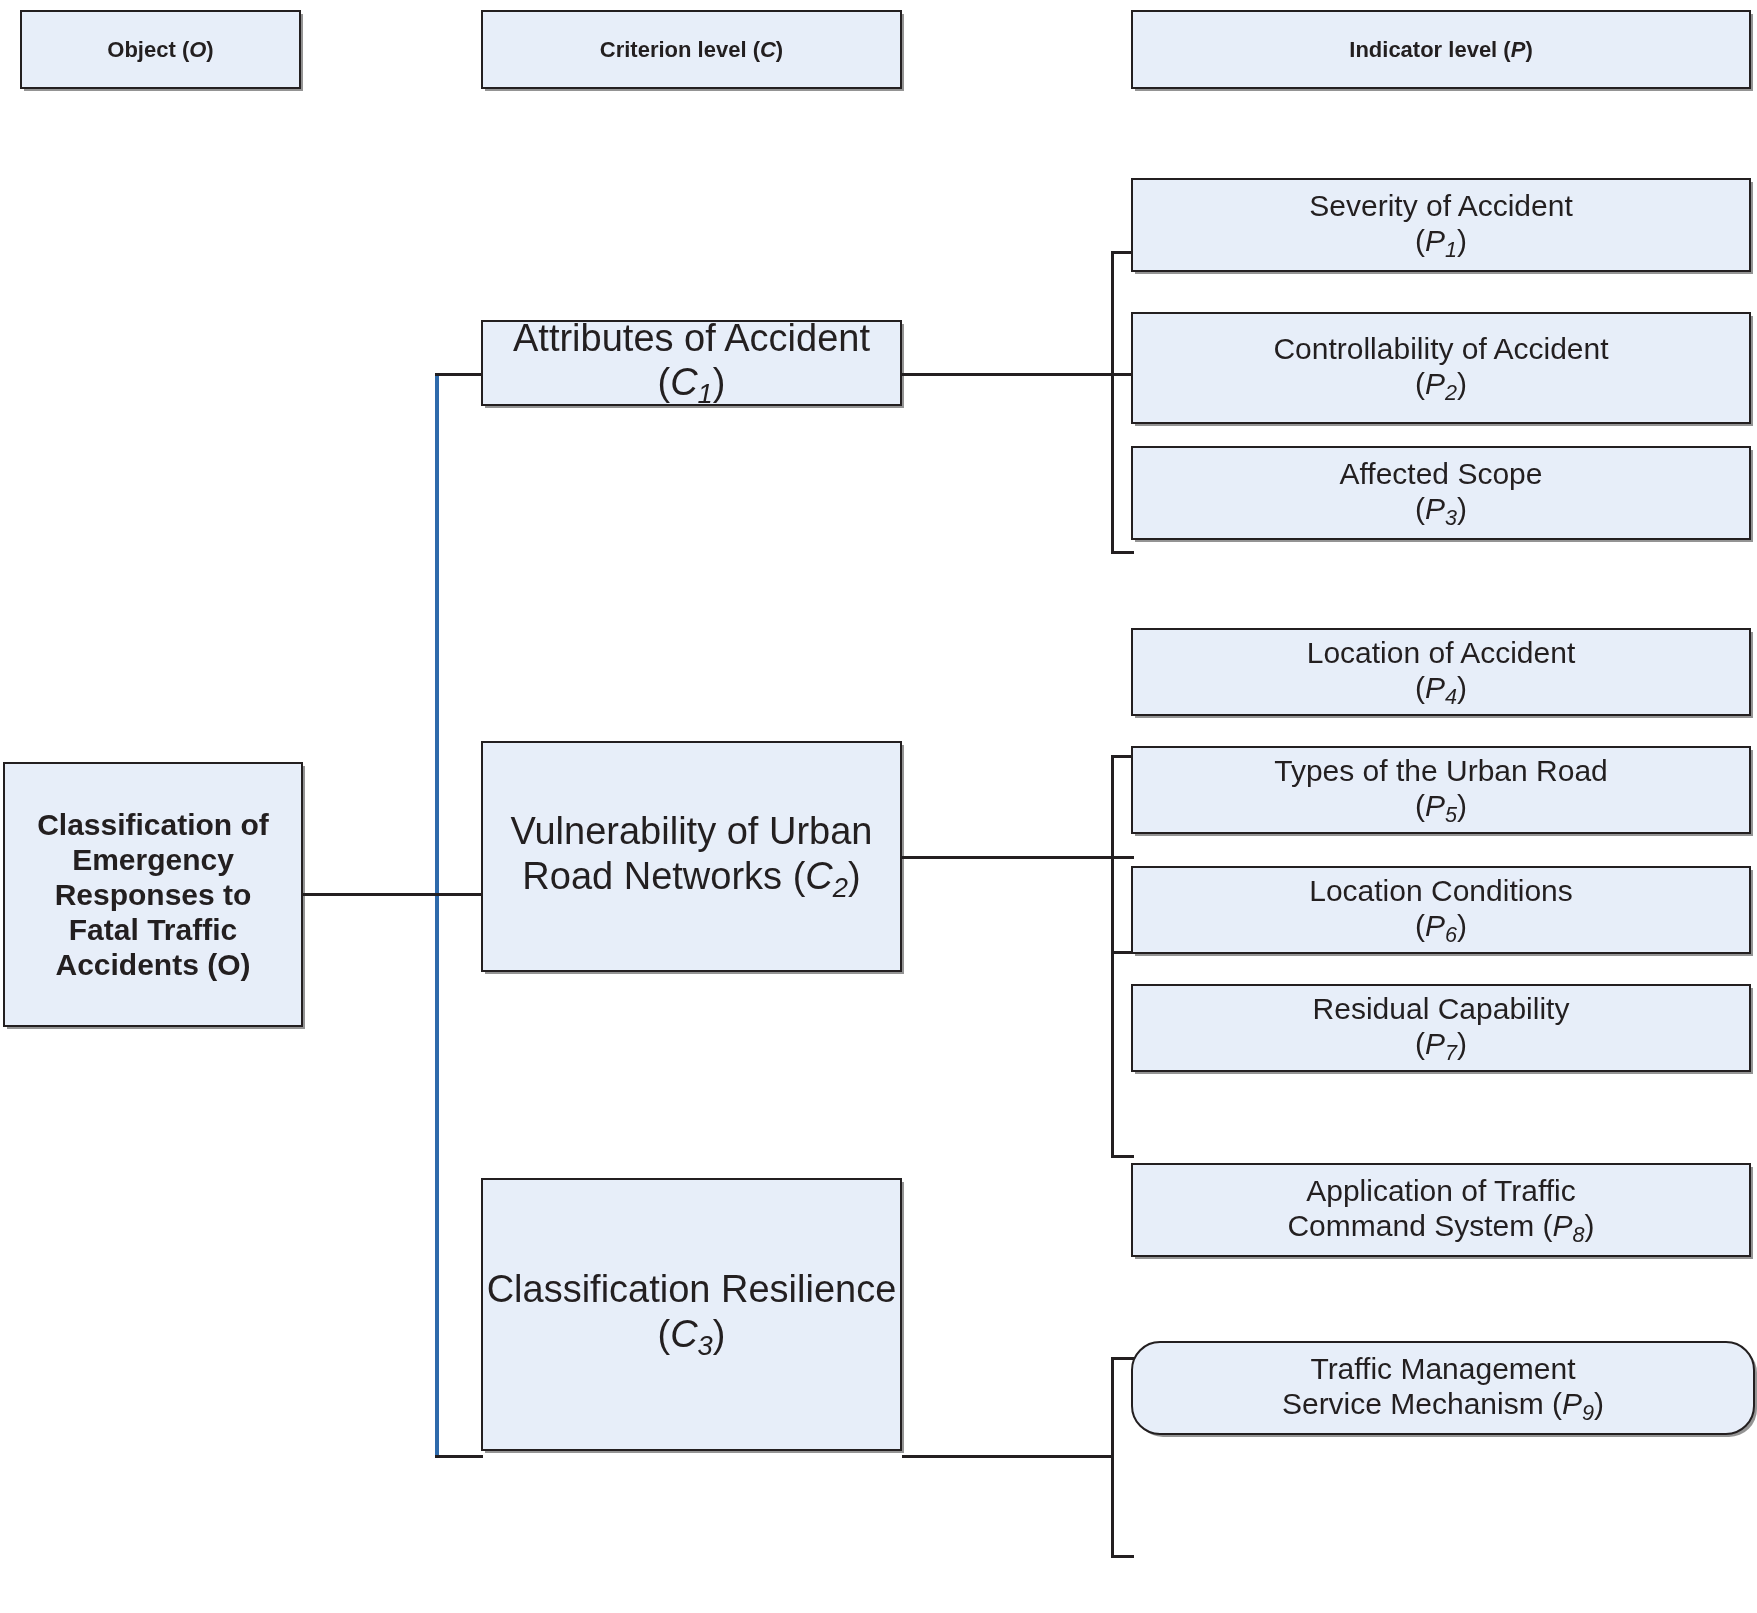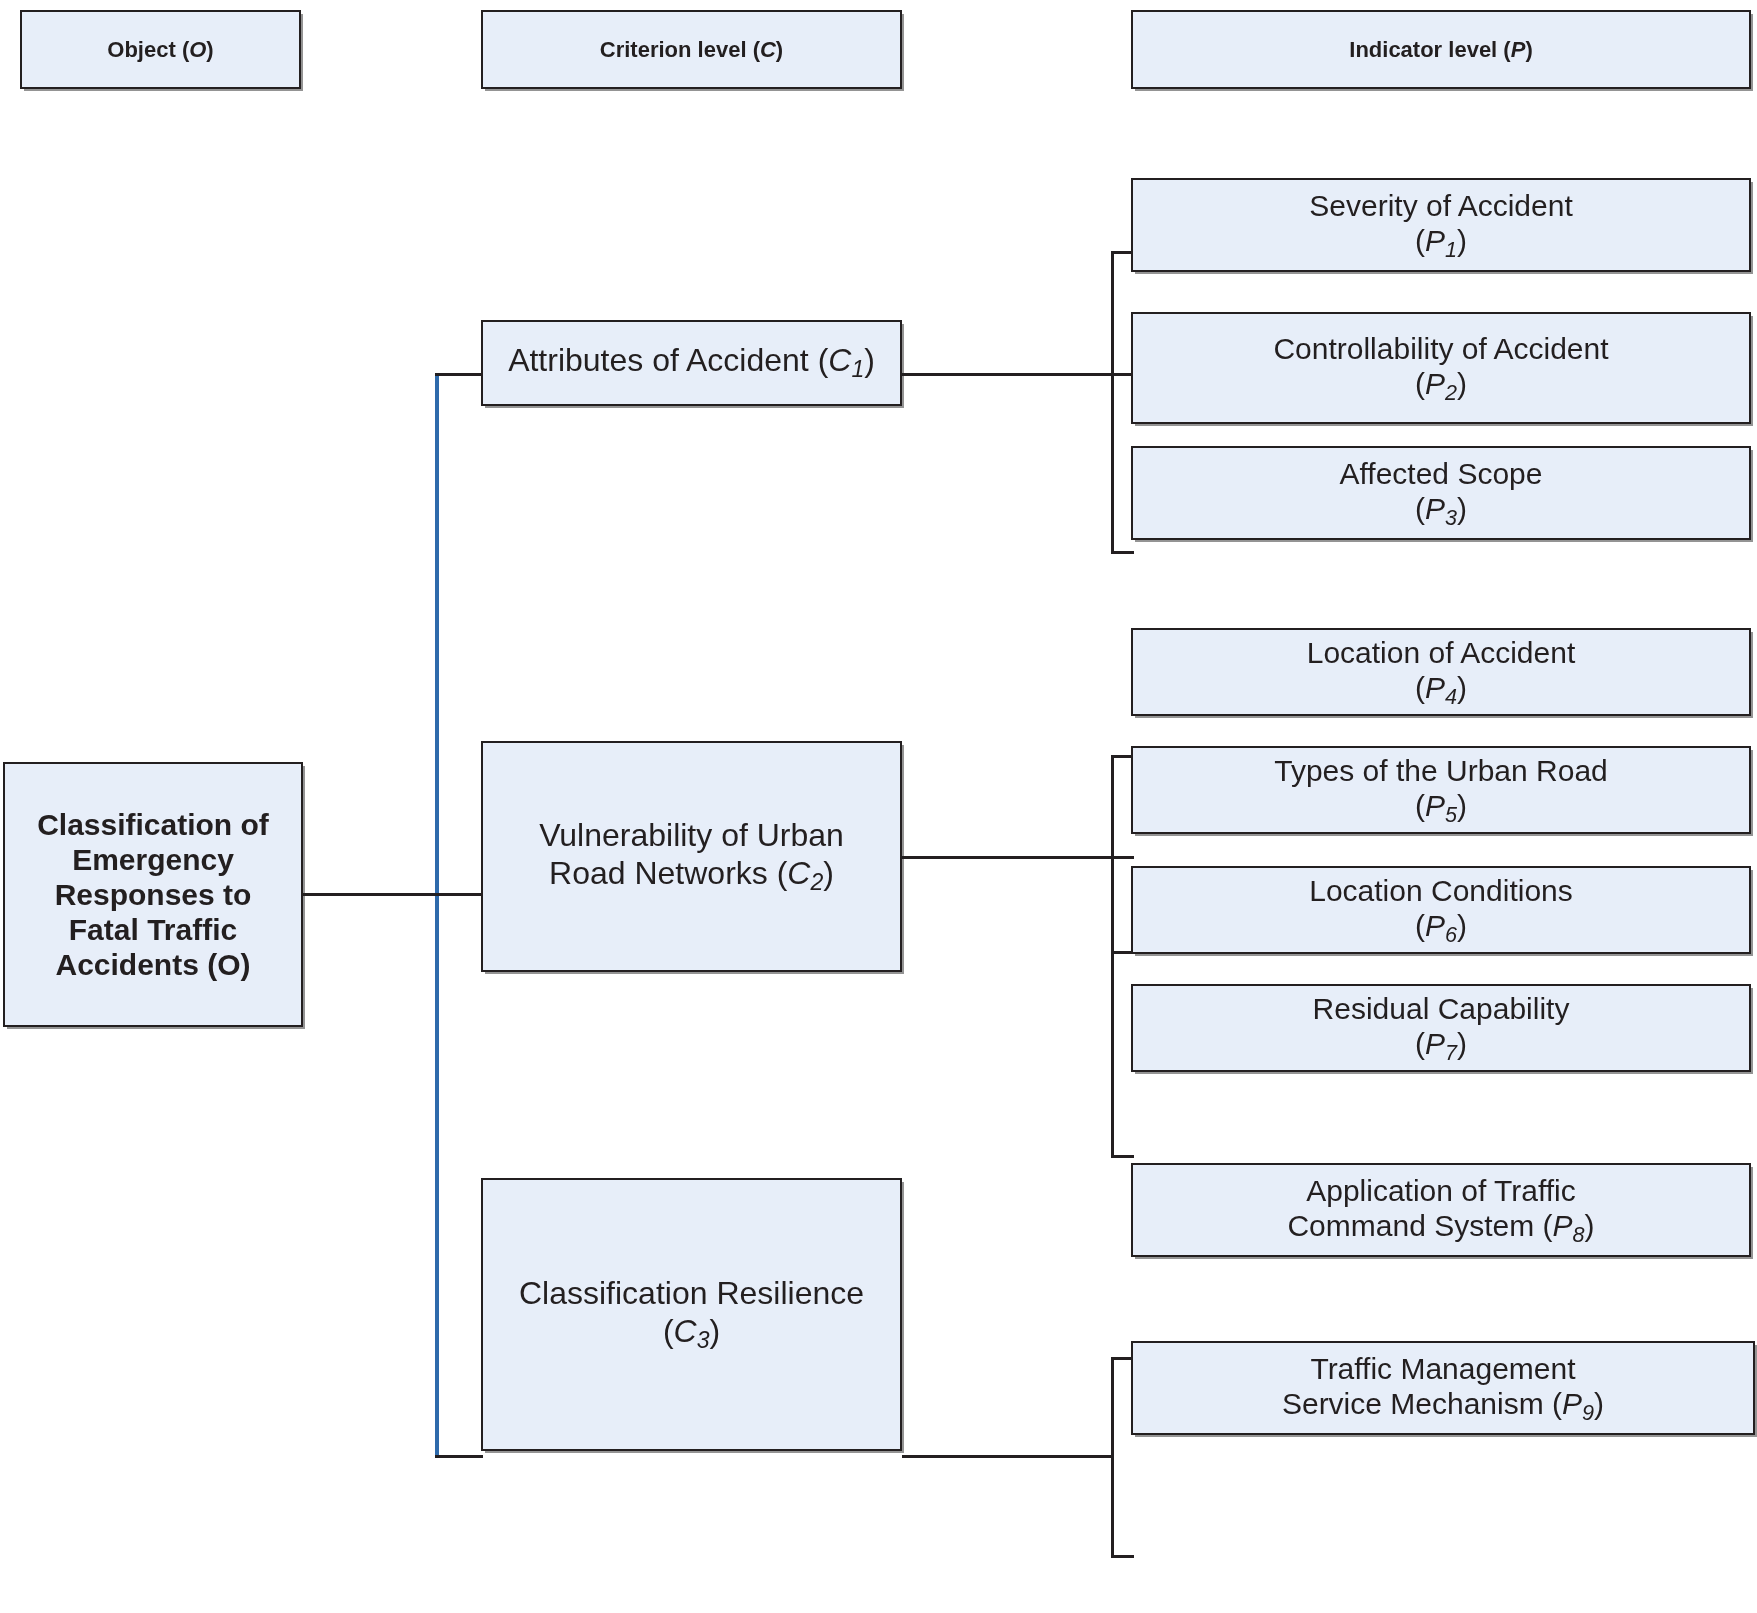--- a/index.html
+++ b/index.html
@@ -12,21 +12,21 @@
     border:2px solid #231f20;
     box-sizing:border-box;
     display:flex;align-items:center;justify-content:center;
     text-align:center;
     color:#231f20;
     line-height:1.17;
     box-shadow:3px 3px 0 -1px rgba(60,60,60,0.55);
   }
   .hdr{font-weight:bold;font-size:22px;}
   .obj{font-weight:bold;font-size:30px;}
-  .crit{font-weight:normal;font-size:32px;}
+  .crit{font-weight:normal;font-size:38px;}
   .ind{font-weight:normal;font-size:30px;}
 
   .it{font-style:italic;}
   .sub{font-style:italic;font-size:0.72em;vertical-align:-0.28em;}
 
   .line{position:absolute;background:#231f20;}
   .hline{height:3px;}
   .vline{width:3px;}
   .trunk{position:absolute;background:#2e6aab;width:4px;}
 </style>
@@ -130,18 +130,18 @@
   <div class="box ind" style="left:1131px;top:984px;width:620px;height:88px;">
     <span><span>Residual Capability</span><br>
       (<span class="it">P</span><span class="sub">7</span>)</span>
   </div>
 
   <div class="box ind" style="left:1131px;top:1163px;width:620px;height:94px;">
     <span>Application of Traffic<br>Command System
       (<span class="it">P</span><span class="sub">8</span>)</span>
   </div>
 
-  <div class="box ind" style="left:1131px;top:1341px;width:624px;height:94px;">
+  <div class="box ind" style="left:1131px;top:1341px;width:624px;height:94px;border-radius:29px;">
     <span>Traffic Management<br>Service Mechanism
       (<span class="it">P</span><span class="sub">9</span>)</span>
   </div>
 
 </div>
 
 </body></html>

